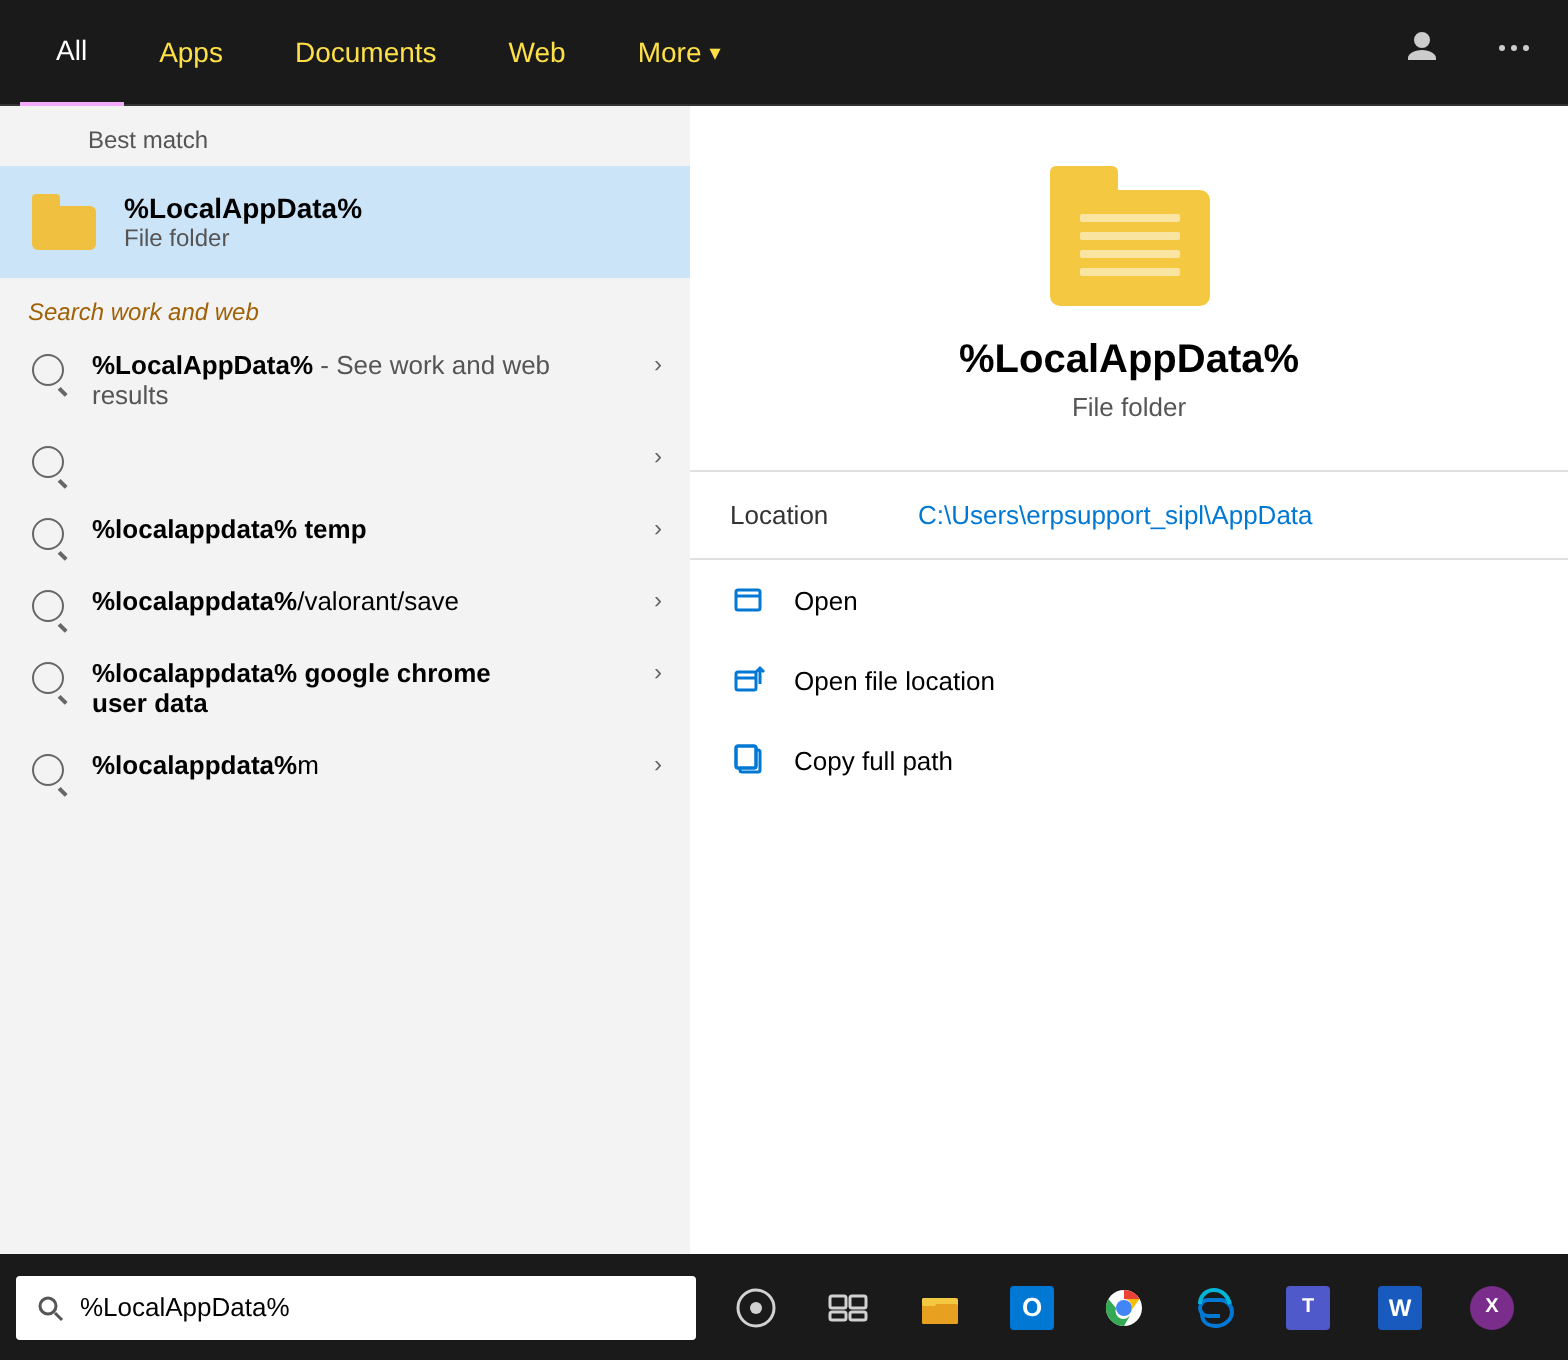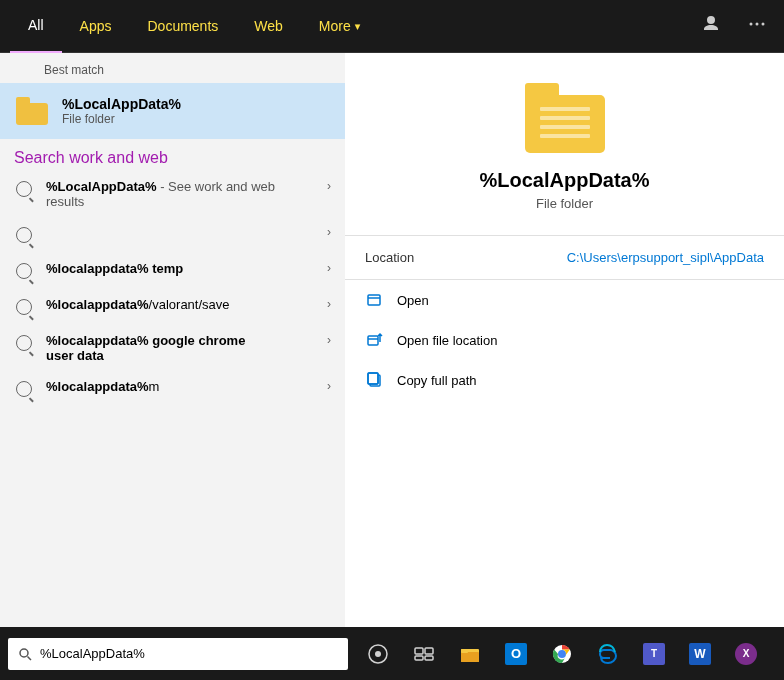--- a/index.html
+++ b/index.html
@@ -62,21 +62,21 @@
     .folder-icon-small .folder-tab {
       width: 14px; height: 6px; background: #f0c040;
       border-radius: 2px 2px 0 0; position: absolute; top: 0; left: 0;
     }
     .best-match-text { display: flex; flex-direction: column; }
     .best-match-name { font-size: 14px; font-weight: 600; color: #000; }
     .best-match-sub { font-size: 12px; color: #555; }
 
     
     .search-section-label {
-      font-size: 16px; color: #a21caf; padding: 10px 14px 4px;
+      font-size: 12px; color: #a16207; padding: 10px 14px 4px; font-style: italic;
     }
     .search-item {
       display: flex; align-items: flex-start;
       padding: 8px 14px; cursor: pointer; gap: 12px;
       position: relative;
     }
     .search-item-icon { width: 20px; height: 20px; display: flex; align-items: center; justify-content: center; flex-shrink: 0; }
     .search-circle {
       width: 16px; height: 16px; border-radius: 50%;
       border: 1.5px solid #666; position: relative;
@@ -120,21 +120,21 @@
     }
     .result-title {
       font-size: 20px; font-weight: 600; color: #000; margin-bottom: 4px;
     }
     .result-subtitle { font-size: 13px; color: #555; margin-bottom: 24px; }
 
     .divider { width: 100%; height: 1px; background: #e0e0e0; }
 
     .location-row {
       display: flex; align-items: flex-start;
-      padding: 14px 20px; width: 100%; gap: 24px; justify-content: space-between;
+      padding: 14px 20px; width: 100%; gap: 24px;
     }
     .location-label { font-size: 13px; color: #333; min-width: 70px; }
     .location-path { font-size: 13px; color: #0078d4; text-decoration: none; cursor: pointer; }
 
     .action-divider { width: 100%; height: 1px; background: #e0e0e0; }
 
     .action-item {
       display: flex; align-items: center;
       padding: 10px 20px; width: 100%; gap: 12px; cursor: pointer;
     }

